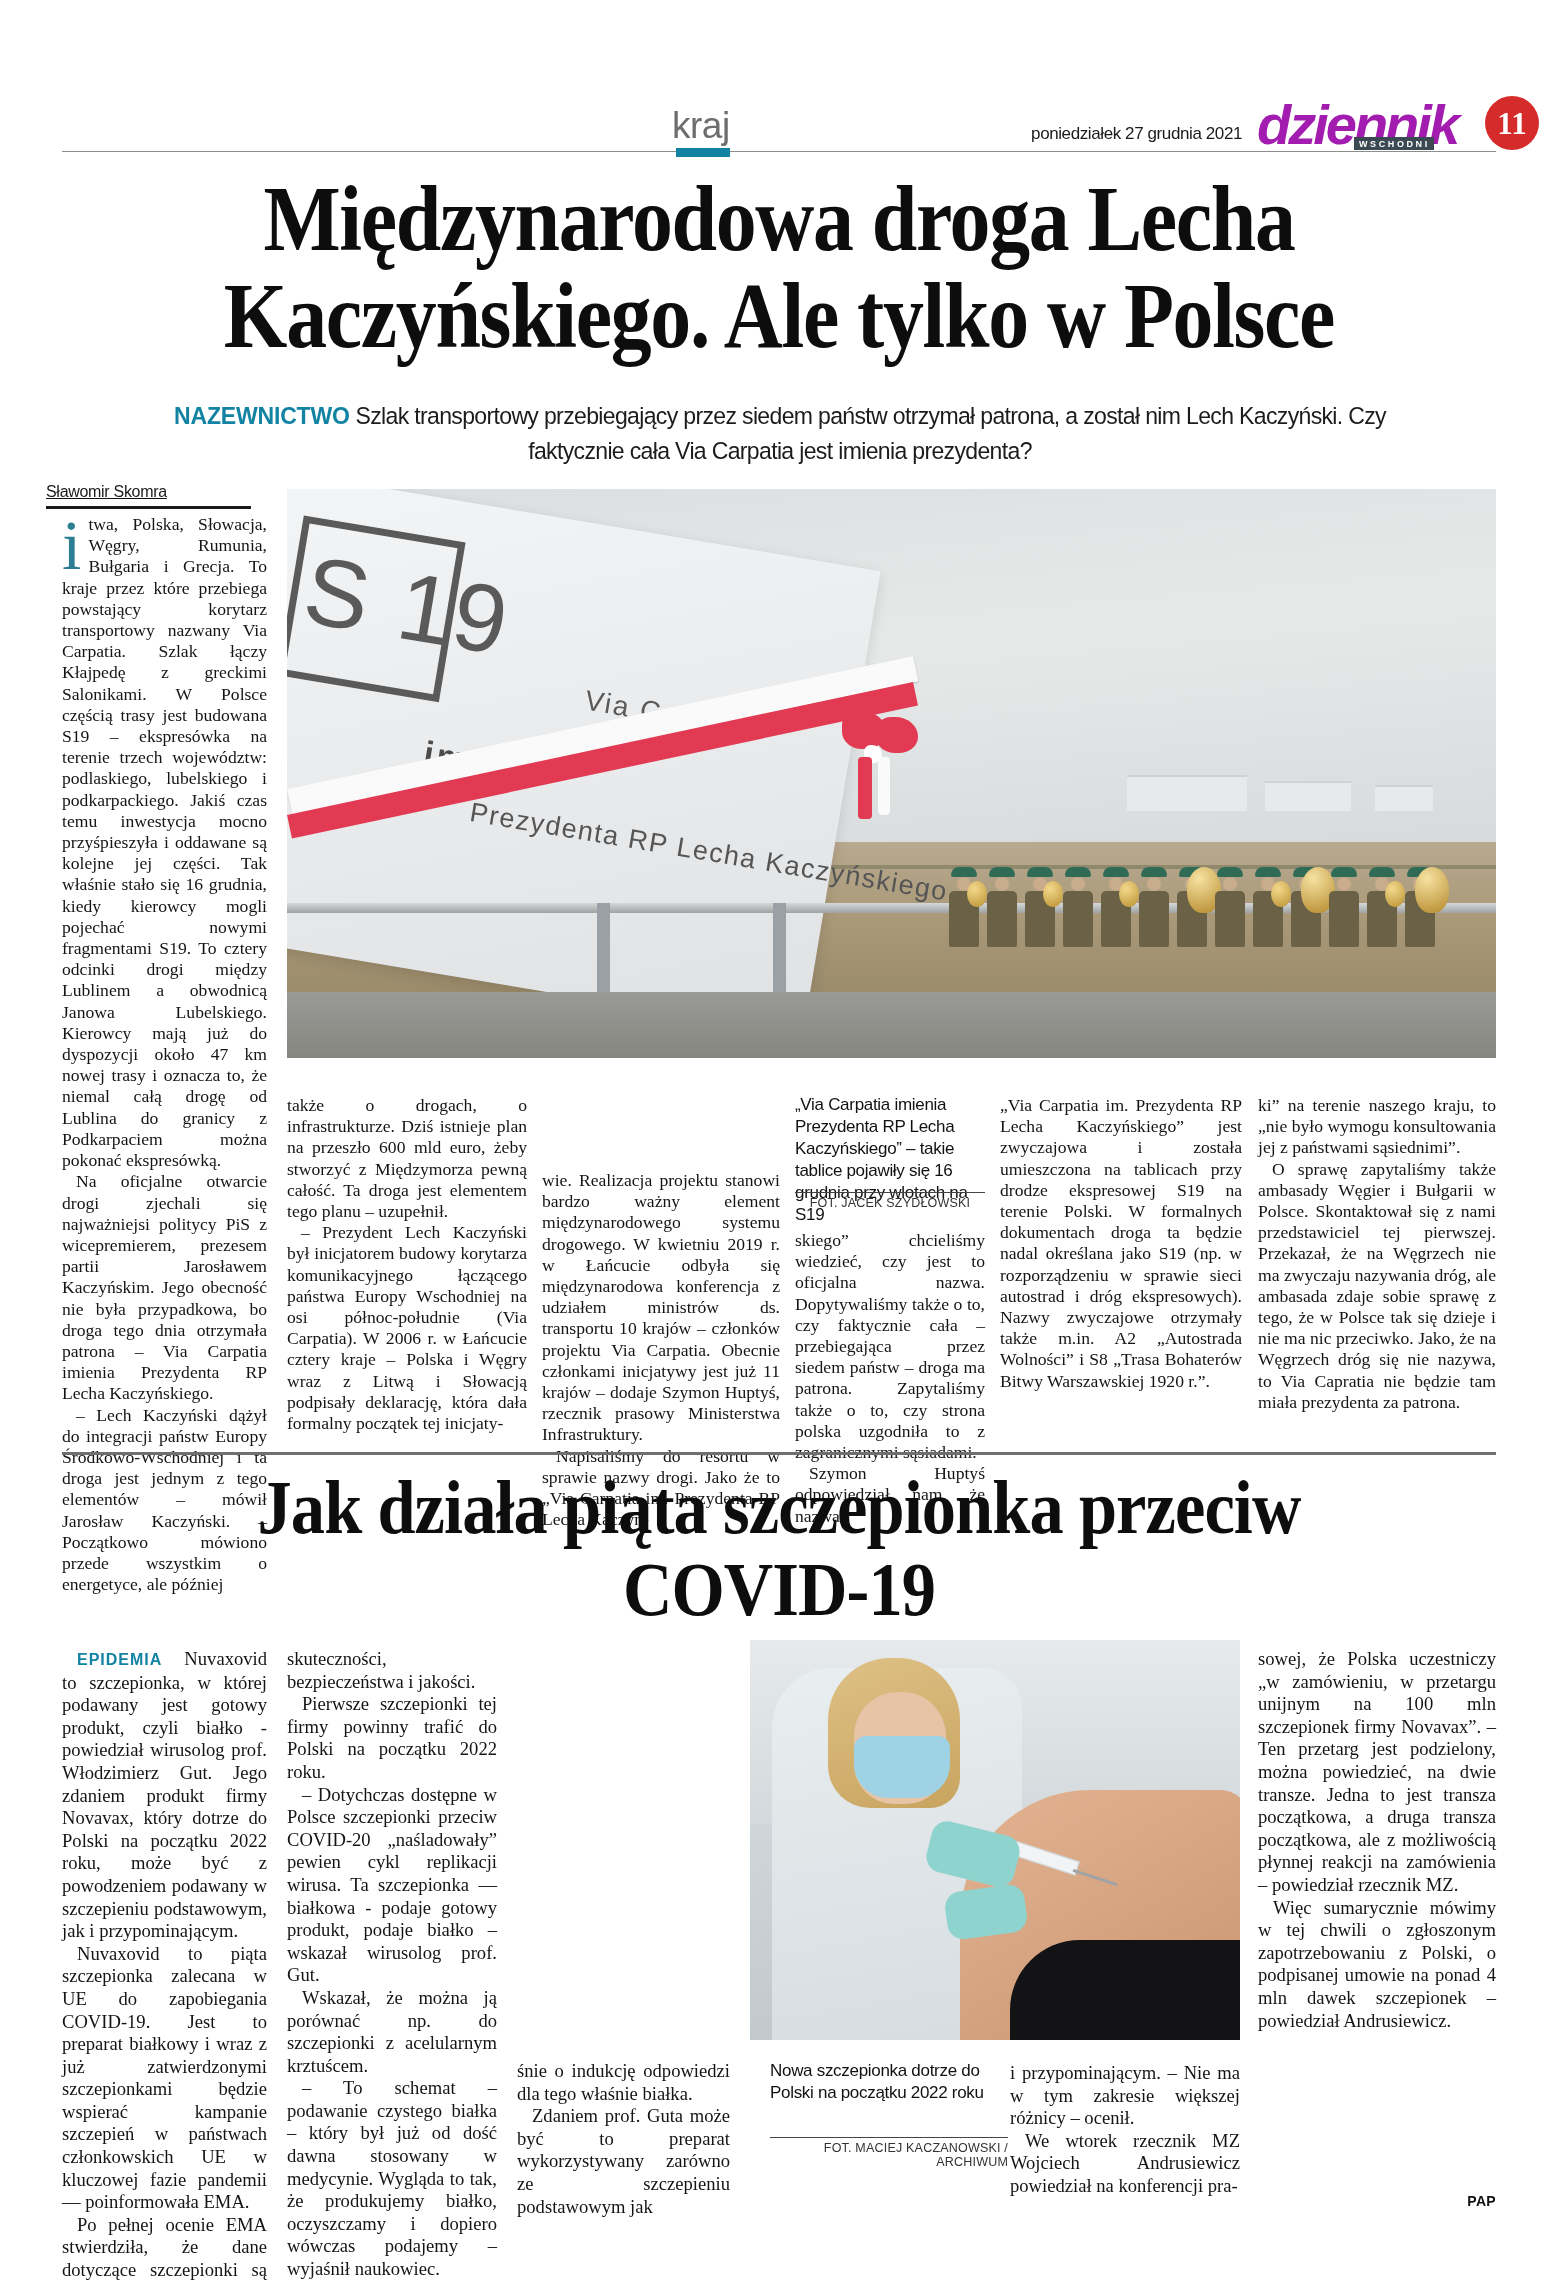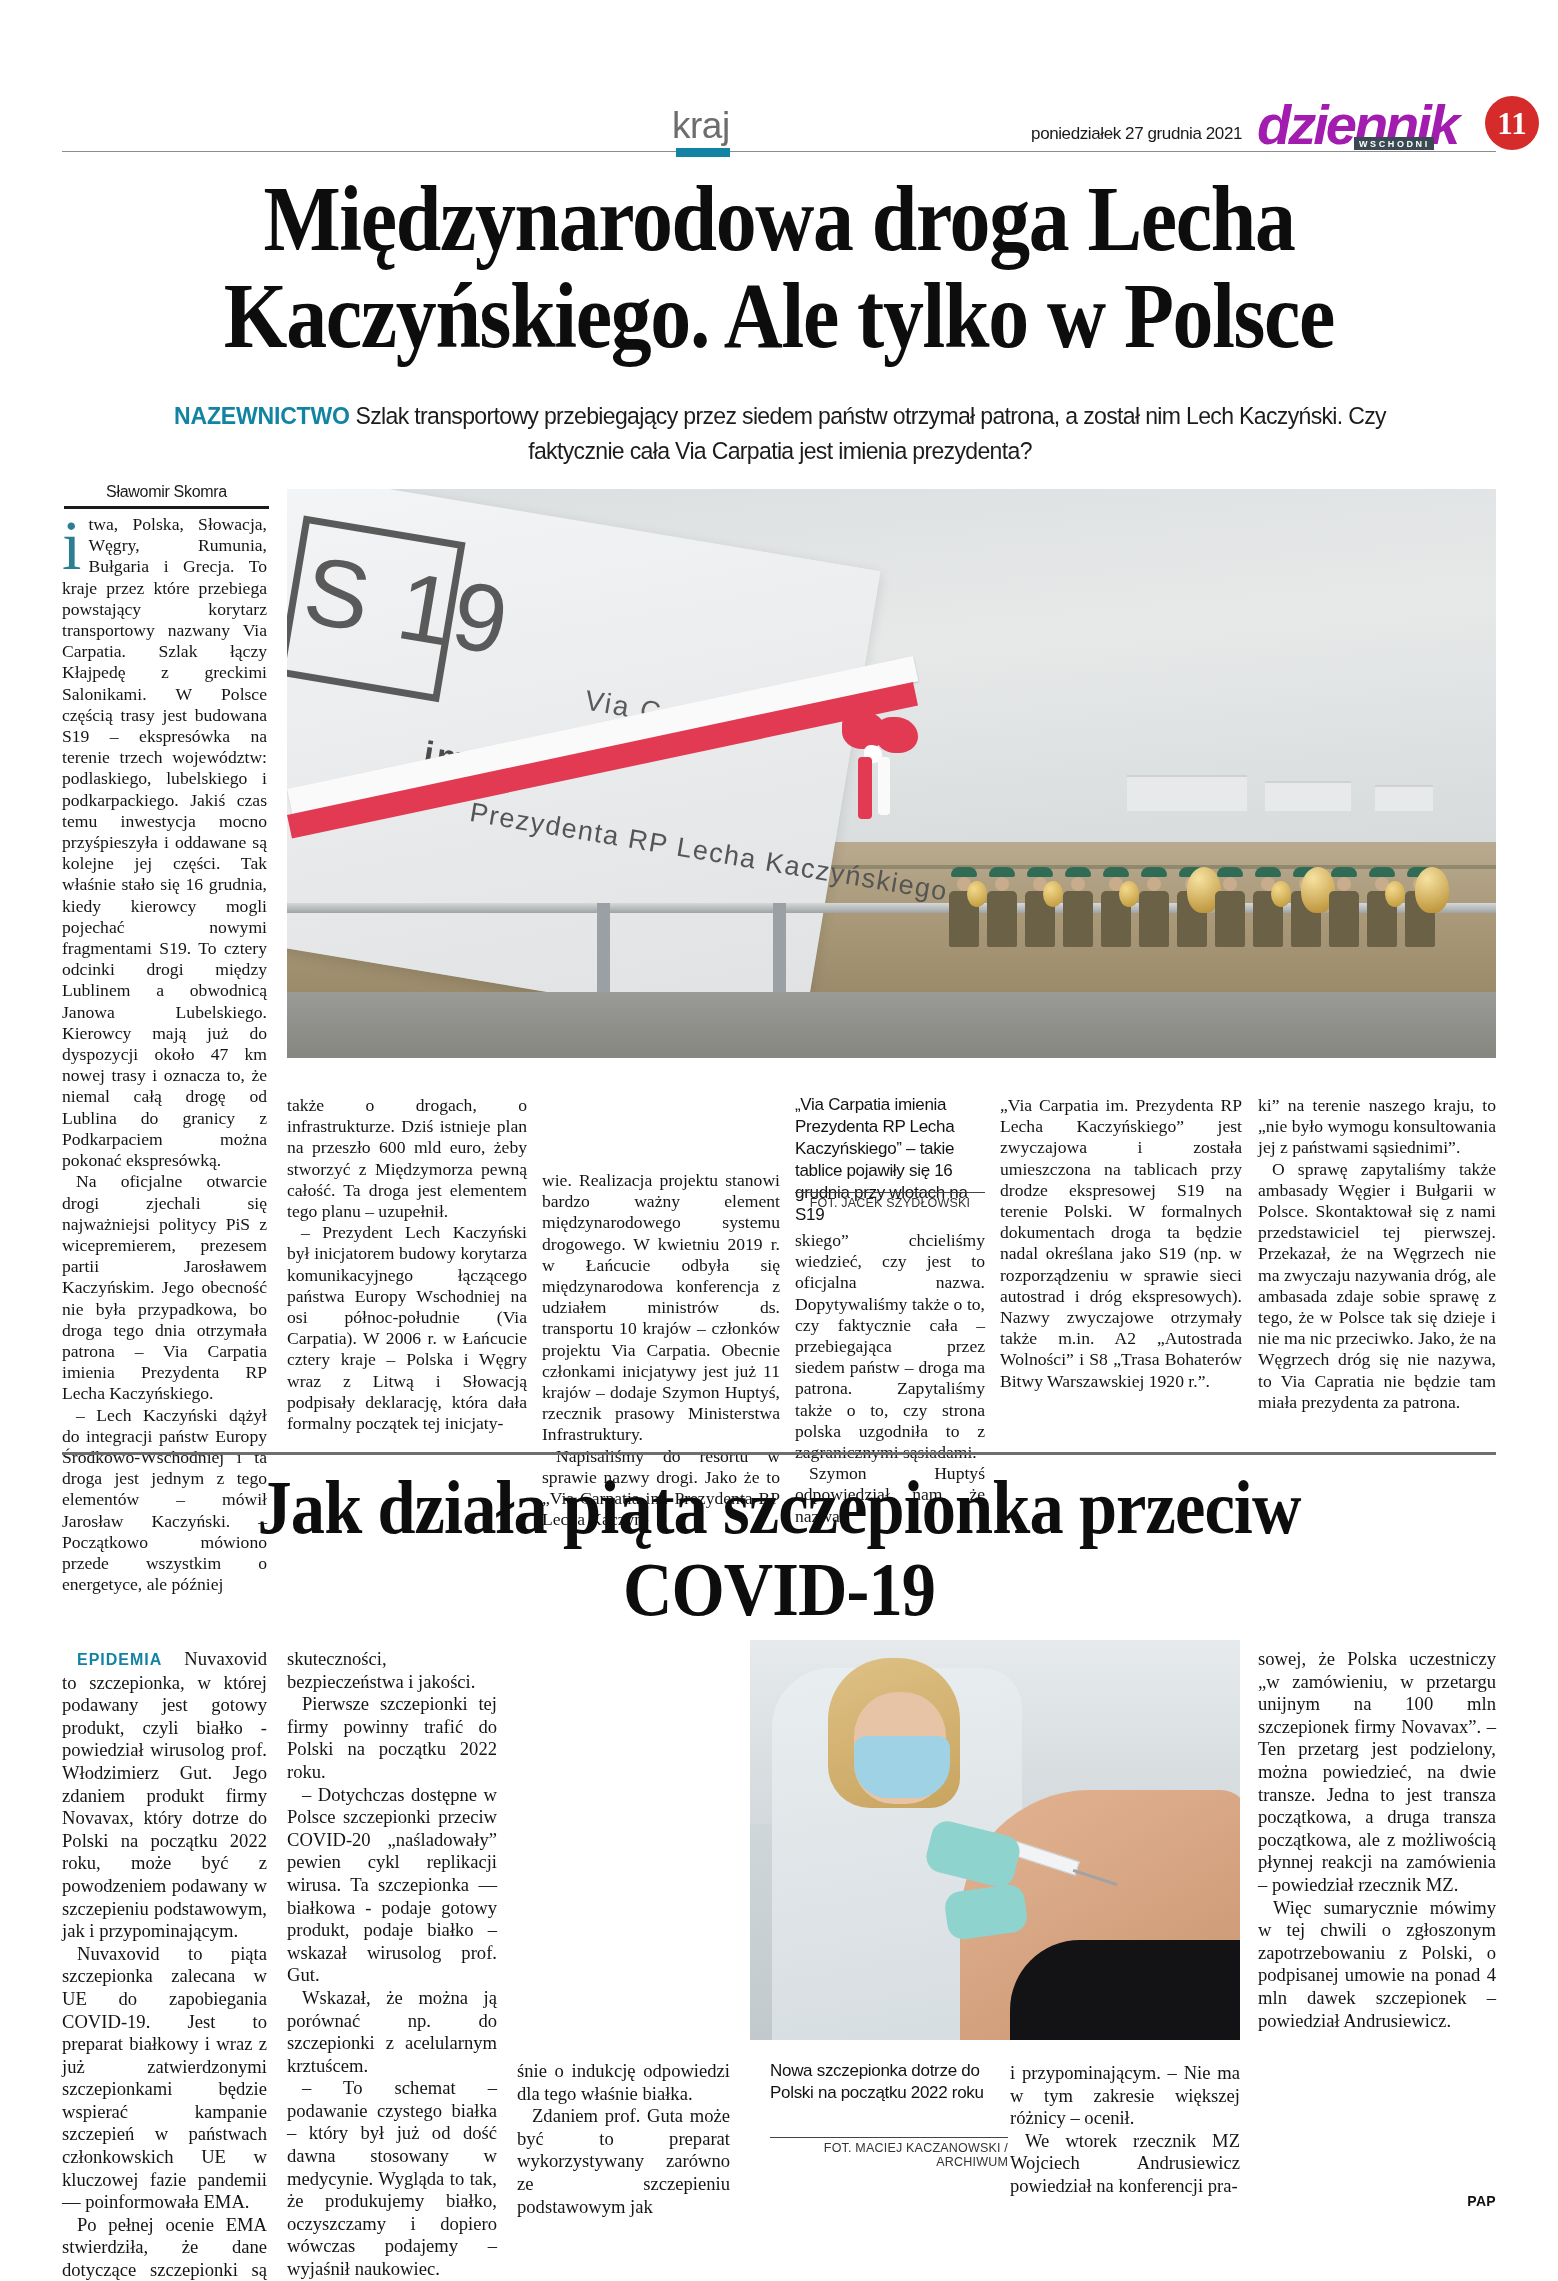--- a/index.html
+++ b/index.html
@@ -140,23 +140,23 @@
   }
   .deck .kicker {
     font-weight: 700;
     color: #1383a3;
     letter-spacing: -0.2px;
   }
 
   
   .byline-wrap {
     position: absolute;
-    left: 64px; top: 483px;
+    left: 46px; top: 483px;
     width: 205px;
-    text-align: center;
+    text-decoration: underline;
   }
   .byline {
     font-family: "Liberation Sans", sans-serif;
     font-size: 16px;
     color: #1a1a1a;
     letter-spacing: -0.3px;
     padding-bottom: 2px;
   }
   .byline-rule {
     width: 205px;

